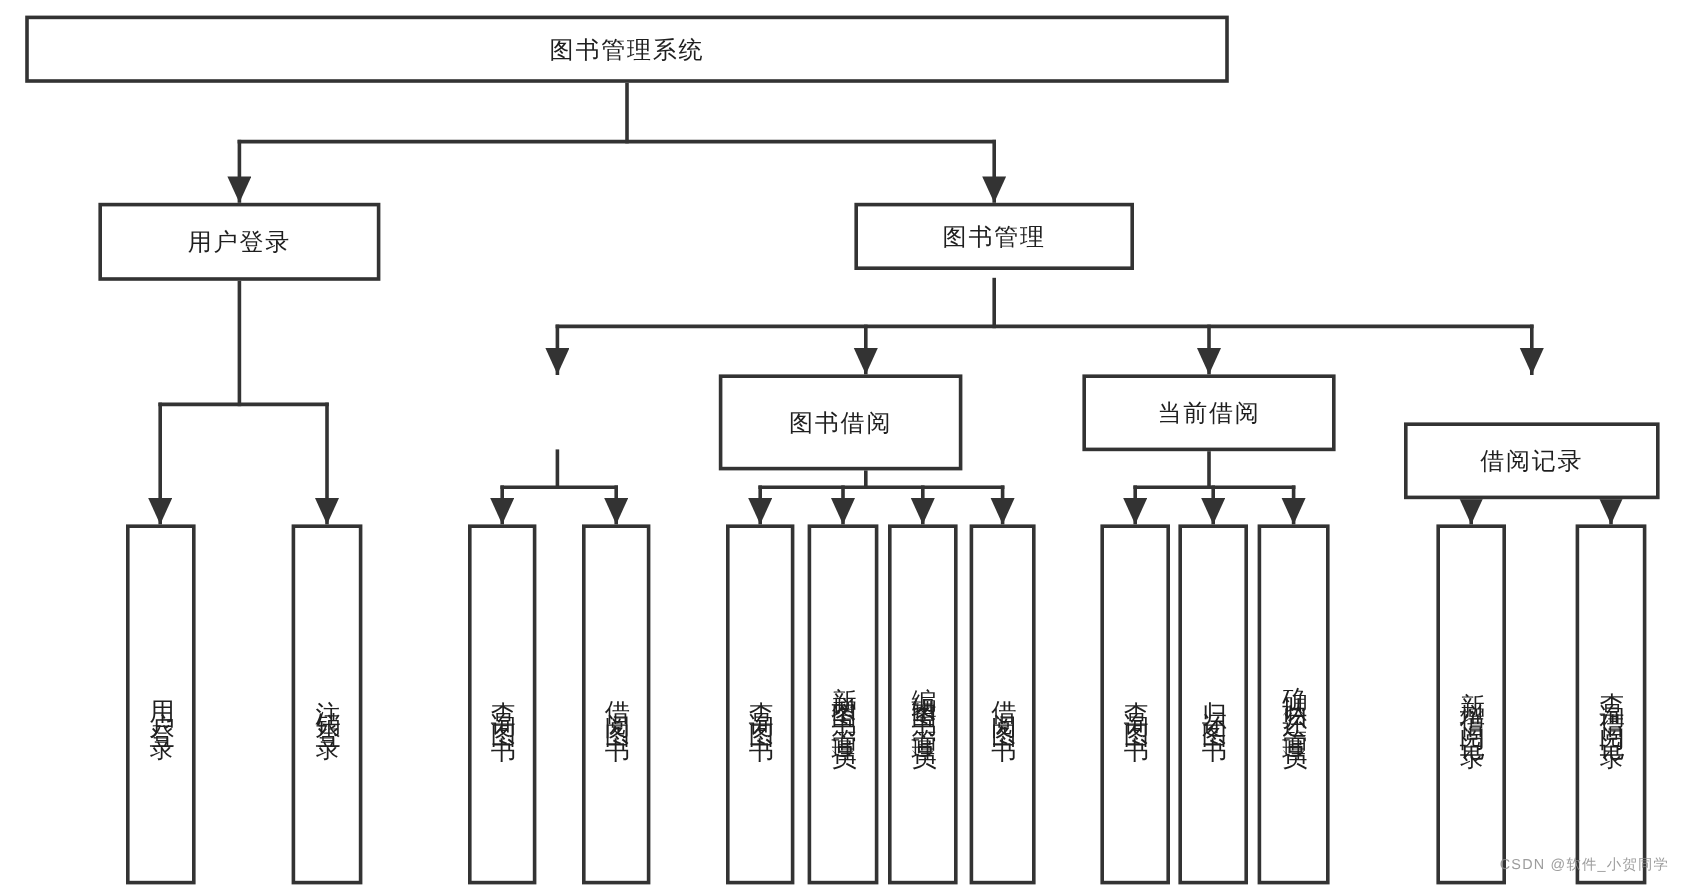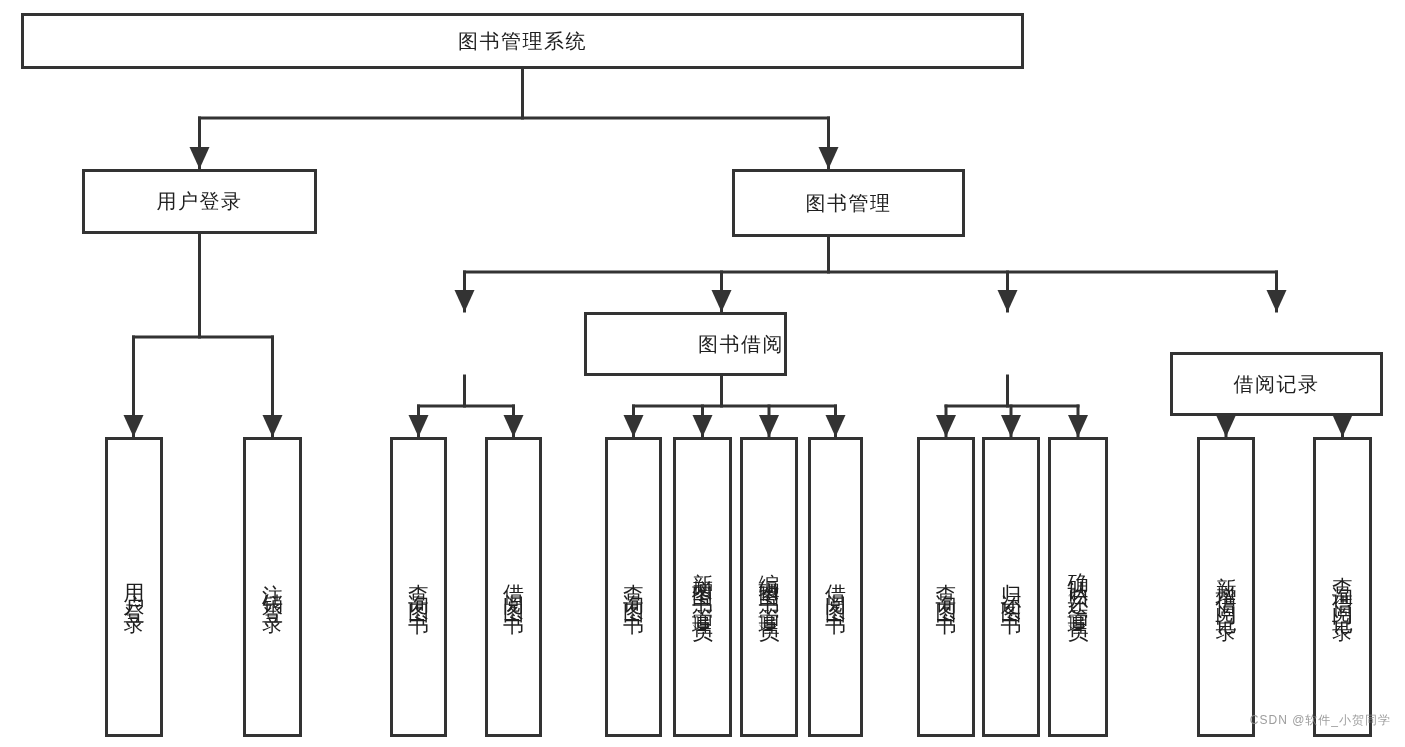--- a/index.html
+++ b/index.html
@@ -79,26 +79,29 @@
     </g>
   </svg>
 
   <div class="node" style="left:21px;top:13px;width:1003px;height:56px;">
     <span class="h-label">图书管理系统</span>
   </div>
 
   <div class="node" style="left:82px;top:169px;width:235px;height:65px;">
     <span class="h-label">用户登录</span>
   </div>
-  <div class="node" style="left:712px;top:169px;width:233px;height:68px;margin-left:20px;">
+  <div class="node" style="left:712px;top:169px;width:233px;height:56px;">
     <span class="h-label">图书管理</span>
   </div>
 
-  <div class="node" style="left:584px;top:312px;width:203px;height:64px;justify-content:flex-end;">
+  <div class="node" style="left:599px;top:312px;width:203px;height:80px;">
     <span class="h-label">图书借阅</span>
+  </div>
+  <div class="node" style="left:902px;top:312px;width:211px;height:64px;">
+    <span class="h-label">当前借阅</span>
   </div>
   <div class="node" style="left:1170px;top:312px;width:213px;height:64px;margin-top:40px;">
     <span class="h-label">借阅记录</span>
   </div>
 
   <div class="node" style="left:105px;top:437px;width:58px;height:300px;">
     <span class="v-label">用户登录</span>
   </div>
   <div class="node" style="left:243px;top:437px;width:59px;height:300px;">
     <span class="v-label">注销登录</span>

